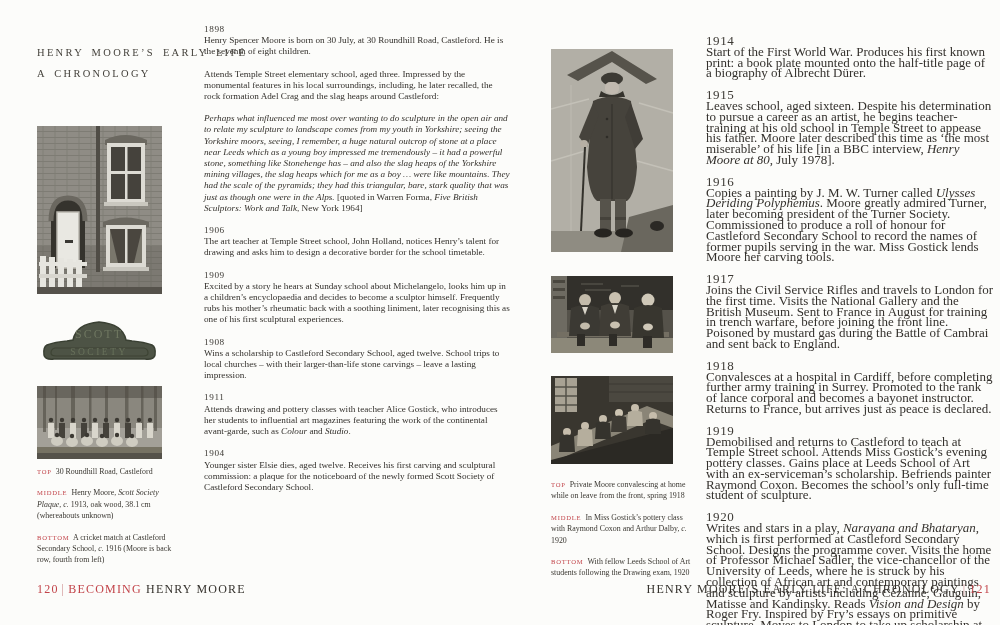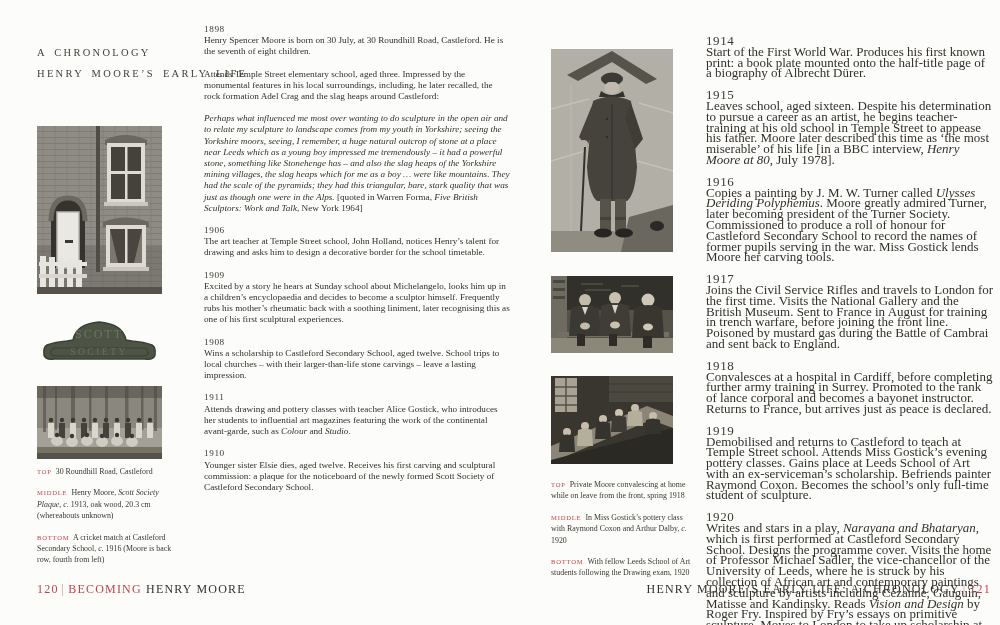--- a/index.html
+++ b/index.html
@@ -54,22 +54,22 @@
   .foot-right{right:9px;text-align:center;margin-left:16px;}
   .foot .red{color:var(--red);}
   .foot .sep{color:#cf9193;padding:0 3px;}
 </style>
 </head>
 <body>
 
 <div class="spread">
 
   <h1 class="title">
+    <span>HENRY MOORE’S EARLY LIFE</span>
     <span>A CHRONOLOGY</span>
-    <span>HENRY MOORE’S EARLY LIFE</span>
   </h1>
 
   <figure class="ph-house">
     <svg width="125" height="168" viewBox="0 0 125 168">
       <defs>
         <pattern id="brickp" width="12" height="6" patternUnits="userSpaceOnUse">
           <rect width="12" height="6" fill="#93908a"></rect>
           <rect y="5" width="12" height="1" fill="#817e76"></rect>
           <rect x="5.5" y="0" width="1" height="5" fill="#86837b"></rect>
         </pattern>
@@ -179,21 +179,21 @@
             <circle cx="95" cy="50" r="2.2"></circle>
         </g>
       </g>
       <rect y="61" width="125" height="12" fill="#767263"></rect>
       <rect y="67" width="125" height="6" fill="#55524a"></rect>
     </svg>
   </figure>
 
   <div class="captions caps-left" id="left-captions">
       <p class="caption"><span class="cap-label">TOP</span> <span>30 Roundhill Road, Castleford</span></p>
-      <p class="caption"><span class="cap-label">MIDDLE</span> <span>Henry Moore, </span><em>Scott Society Plaque</em><span>, </span><em>c.</em><span> 1913, oak wood, 20.3 cm (whereabouts unknown)</span></p>
+      <p class="caption"><span class="cap-label">MIDDLE</span> <span>Henry Moore, </span><em>Scott Society Plaque</em><span>, </span><em>c.</em><span> 1913, oak wood, 38.1 cm (whereabouts unknown)</span></p>
       <p class="caption"><span class="cap-label">BOTTOM</span> <span>A cricket match at Castleford Secondary School, </span><em>c.</em><span> 1916 (Moore is back row, fourth from left)</span></p>
     </div>
 
   <div class="textcol col-left" id="left-entries">
       <div class="entry">
         <div class="year">1898</div>
         <p><span>Henry Spencer Moore is born on 30 July, at 30 Roundhill Road, Castleford. He is the seventh of eight children.</span></p>
       </div>
       <div class="entry">
         <p><span>Attends Temple Street elementary school, aged three. Impressed by the monumental features in his local surroundings, including, he later recalled, the rock formation Adel Crag and the slag heaps around Castleford:</span></p>
@@ -211,21 +211,21 @@
       </div>
       <div class="entry">
         <div class="year">1908</div>
         <p><span>Wins a scholarship to Castleford Secondary School, aged twelve. School trips to local churches – with their larger-than-life stone carvings – leave a lasting impression.</span></p>
       </div>
       <div class="entry">
         <div class="year">1911</div>
         <p><span>Attends drawing and pottery classes with teacher Alice Gostick, who introduces her students to influential art magazines featuring the work of the continental avant-garde, such as </span><em>Colour</em><span> and </span><em>Studio</em><span>.</span></p>
       </div>
       <div class="entry">
-        <div class="year">1910</div>
+        <div class="year">1904</div>
         <p><span>Younger sister Elsie dies, aged twelve. Receives his first carving and sculptural commission: a plaque for the noticeboard of the newly formed Scott Society of Castleford Secondary School.</span></p>
       </div>
     </div>
 
   <footer class="foot foot-left">
     <span class="red">120</span><span class="sep">|</span><span class="red">BECOMING</span>
     <span>HENRY MOORE</span>
   </footer>
 
   <figure class="ph-soldier">

